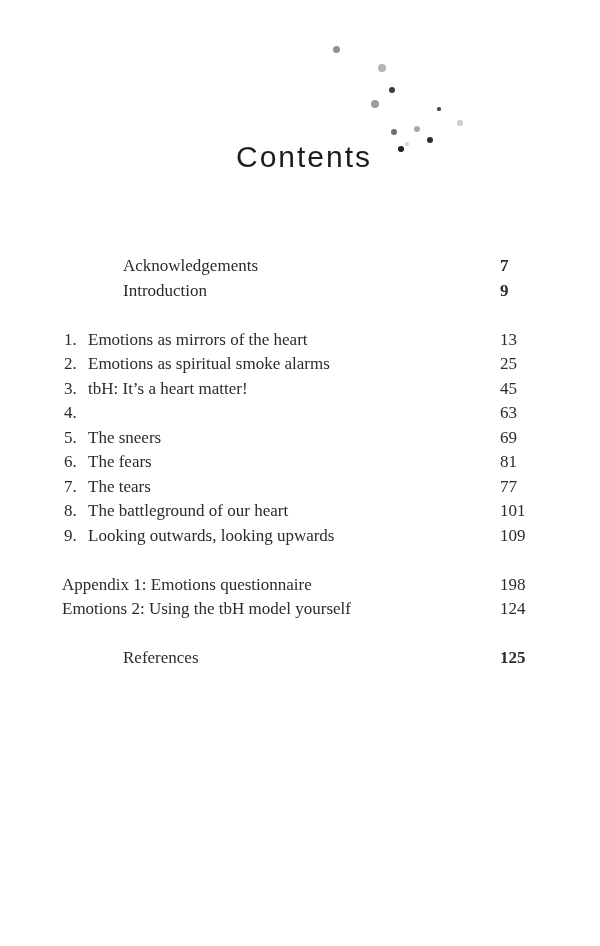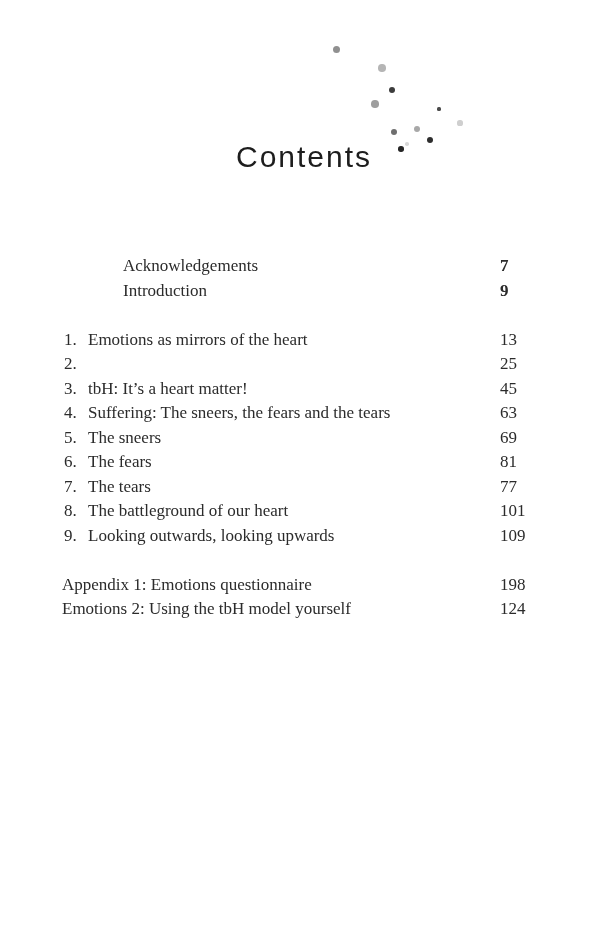--- a/index.html
+++ b/index.html
@@ -91,30 +91,30 @@
 
     <div class="row spacer"></div>
 
     <div class="row chapter">
       <span class="num">1.</span>
       <span class="label">Emotions as mirrors of the heart</span>
       <span class="pagenum">13</span>
     </div>
     <div class="row chapter">
       <span class="num">2.</span>
+      <span class="label">Emotions as spiritual smoke alarms</span>
       <span class="pagenum">25</span>
     </div>
     <div class="row chapter">
       <span class="num">3.</span>
       <span class="label">tbH: It’s a heart matter!</span>
       <span class="pagenum">45</span>
     </div>
     <div class="row chapter">
       <span class="num">4.</span>
-      <span class="label">Suffering: The sneers, the fears and the tears</span>
       <span class="pagenum">63</span>
     </div>
     <div class="row chapter">
       <span class="num">5.</span>
       <span class="label">The sneers</span>
       <span class="pagenum">69</span>
     </div>
     <div class="row chapter">
       <span class="num">6.</span>
       <span class="label">The fears</span>
@@ -142,18 +142,22 @@
       <span class="label">Appendix 1: Emotions questionnaire</span>
       <span class="pagenum">198</span>
     </div>
     <div class="row appendix">
       <span class="label">Emotions 2: Using the tbH model yourself</span>
       <span class="pagenum">124</span>
     </div>
 
     <div class="row spacer"></div>
 
+    <div class="row refs">
+      <span class="label">References</span>
+      <span class="pagenum">125</span>
+    </div>
 
   </div>
 
   <div class="folio">5</div>
 
 </div>
 
 </body></html>

